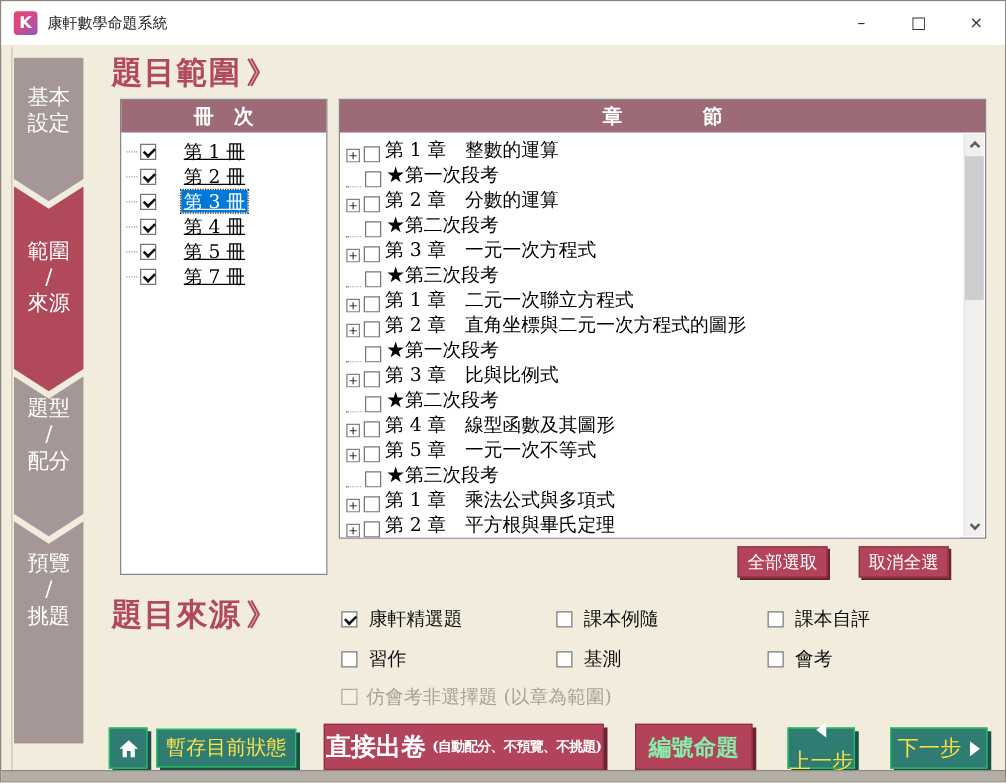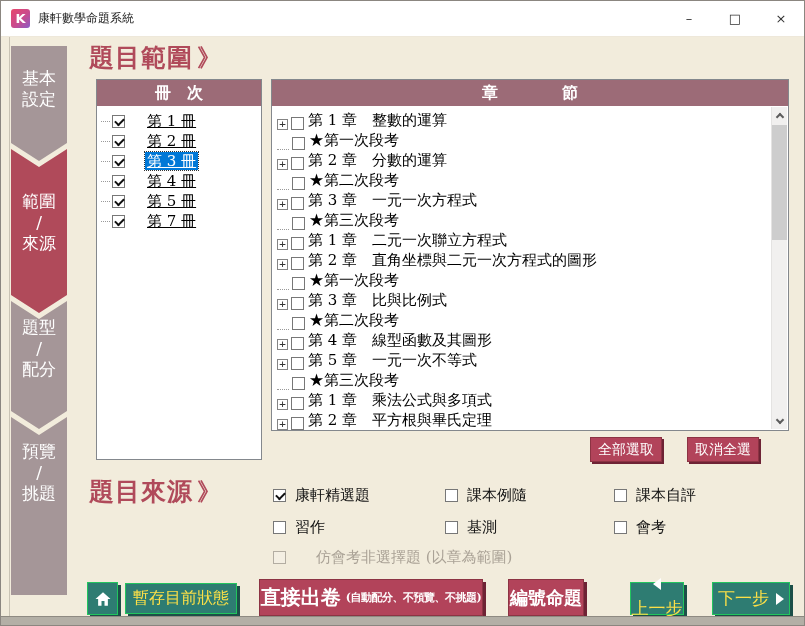--- a/index.html
+++ b/index.html
@@ -93,37 +93,37 @@
   .b-selall{left:589px;top:436px;width:72px;height:25px;}
   .b-desel{left:686px;top:436px;width:72px;height:25px;}
 
   
   .src-grid{position:absolute;left:272px;top:485px;width:516px;display:grid;
     grid-template-columns:172px 169px 1fr;row-gap:13px;}
   .src-item{display:flex;align-items:center;gap:9px;cursor:pointer;}
   .src-label{font-size:15px;color:#111;}
   .src-disabled{position:absolute;left:272px;top:547px;display:flex;align-items:center;gap:7px;}
   .src-disabled .cb{border-color:#b3ada2;background:#f4efe3;}
-  .src-disabled .src-label{color:#aaa296;margin-left:23px;}
+  .src-disabled .src-label{color:#aaa296;}
 
   
   .tealbtn{position:absolute;background:var(--teal);color:#fde047;border:1px solid #22c55e;
     box-shadow:3px 3px 0 var(--teal-sh);display:flex;align-items:center;justify-content:center;
     gap:7px;cursor:pointer;font-family:Liberation Sans, sans-serif;}
   .b-home{left:86px;top:581px;width:31px;height:33px;}
   .b-save{left:124px;top:582px;width:112px;height:31px;font-size:16px;}
   .b-direct{left:258px;top:578px;width:224px;height:37px;background:var(--btnred);
     border:1px solid #8c3343;box-shadow:3px 3px 0 var(--btnred-sh);position:absolute;color:#fff;
     display:flex;align-items:center;justify-content:center;gap:5px;cursor:pointer;
     font-family:"DejaVu Serif",serif;}
   .b-direct .main{font-size:20px;font-weight:bold;}
   .b-direct .note{font-size:11px;font-weight:bold;letter-spacing:-0.5px;}
-  .b-number{left:507px;top:578px;width:76px;height:37px;font-size:18px;font-weight:bold;
+  .b-number{left:507px;top:578px;width:94px;height:37px;font-size:18px;font-weight:bold;
     background:var(--btnred);border:1px solid #8c3343;box-shadow:3px 3px 0 var(--btnred-sh);
-    position:absolute;color:#ffffff;display:flex;align-items:center;justify-content:center;
+    position:absolute;color:#86efac;display:flex;align-items:center;justify-content:center;
     cursor:pointer;font-family:"DejaVu Serif",serif;}
   .b-prev{left:629px;top:581px;width:54px;height:33px;font-size:17px;flex-direction:column;}
   .b-next{left:711px;top:581px;width:78px;height:33px;font-size:17px;}
   .tri{width:0;height:0;border-top:6px solid transparent;border-bottom:6px solid transparent;}
   .tri.left{border-right:8px solid #fff;}
   .tri.right{border-left:8px solid #fff;}
 
   .bottomstrip{position:absolute;left:0;bottom:0;width:100%;height:9px;background:#b3afa6;
     border-top:1px solid #8e8a82;}
 </style>

